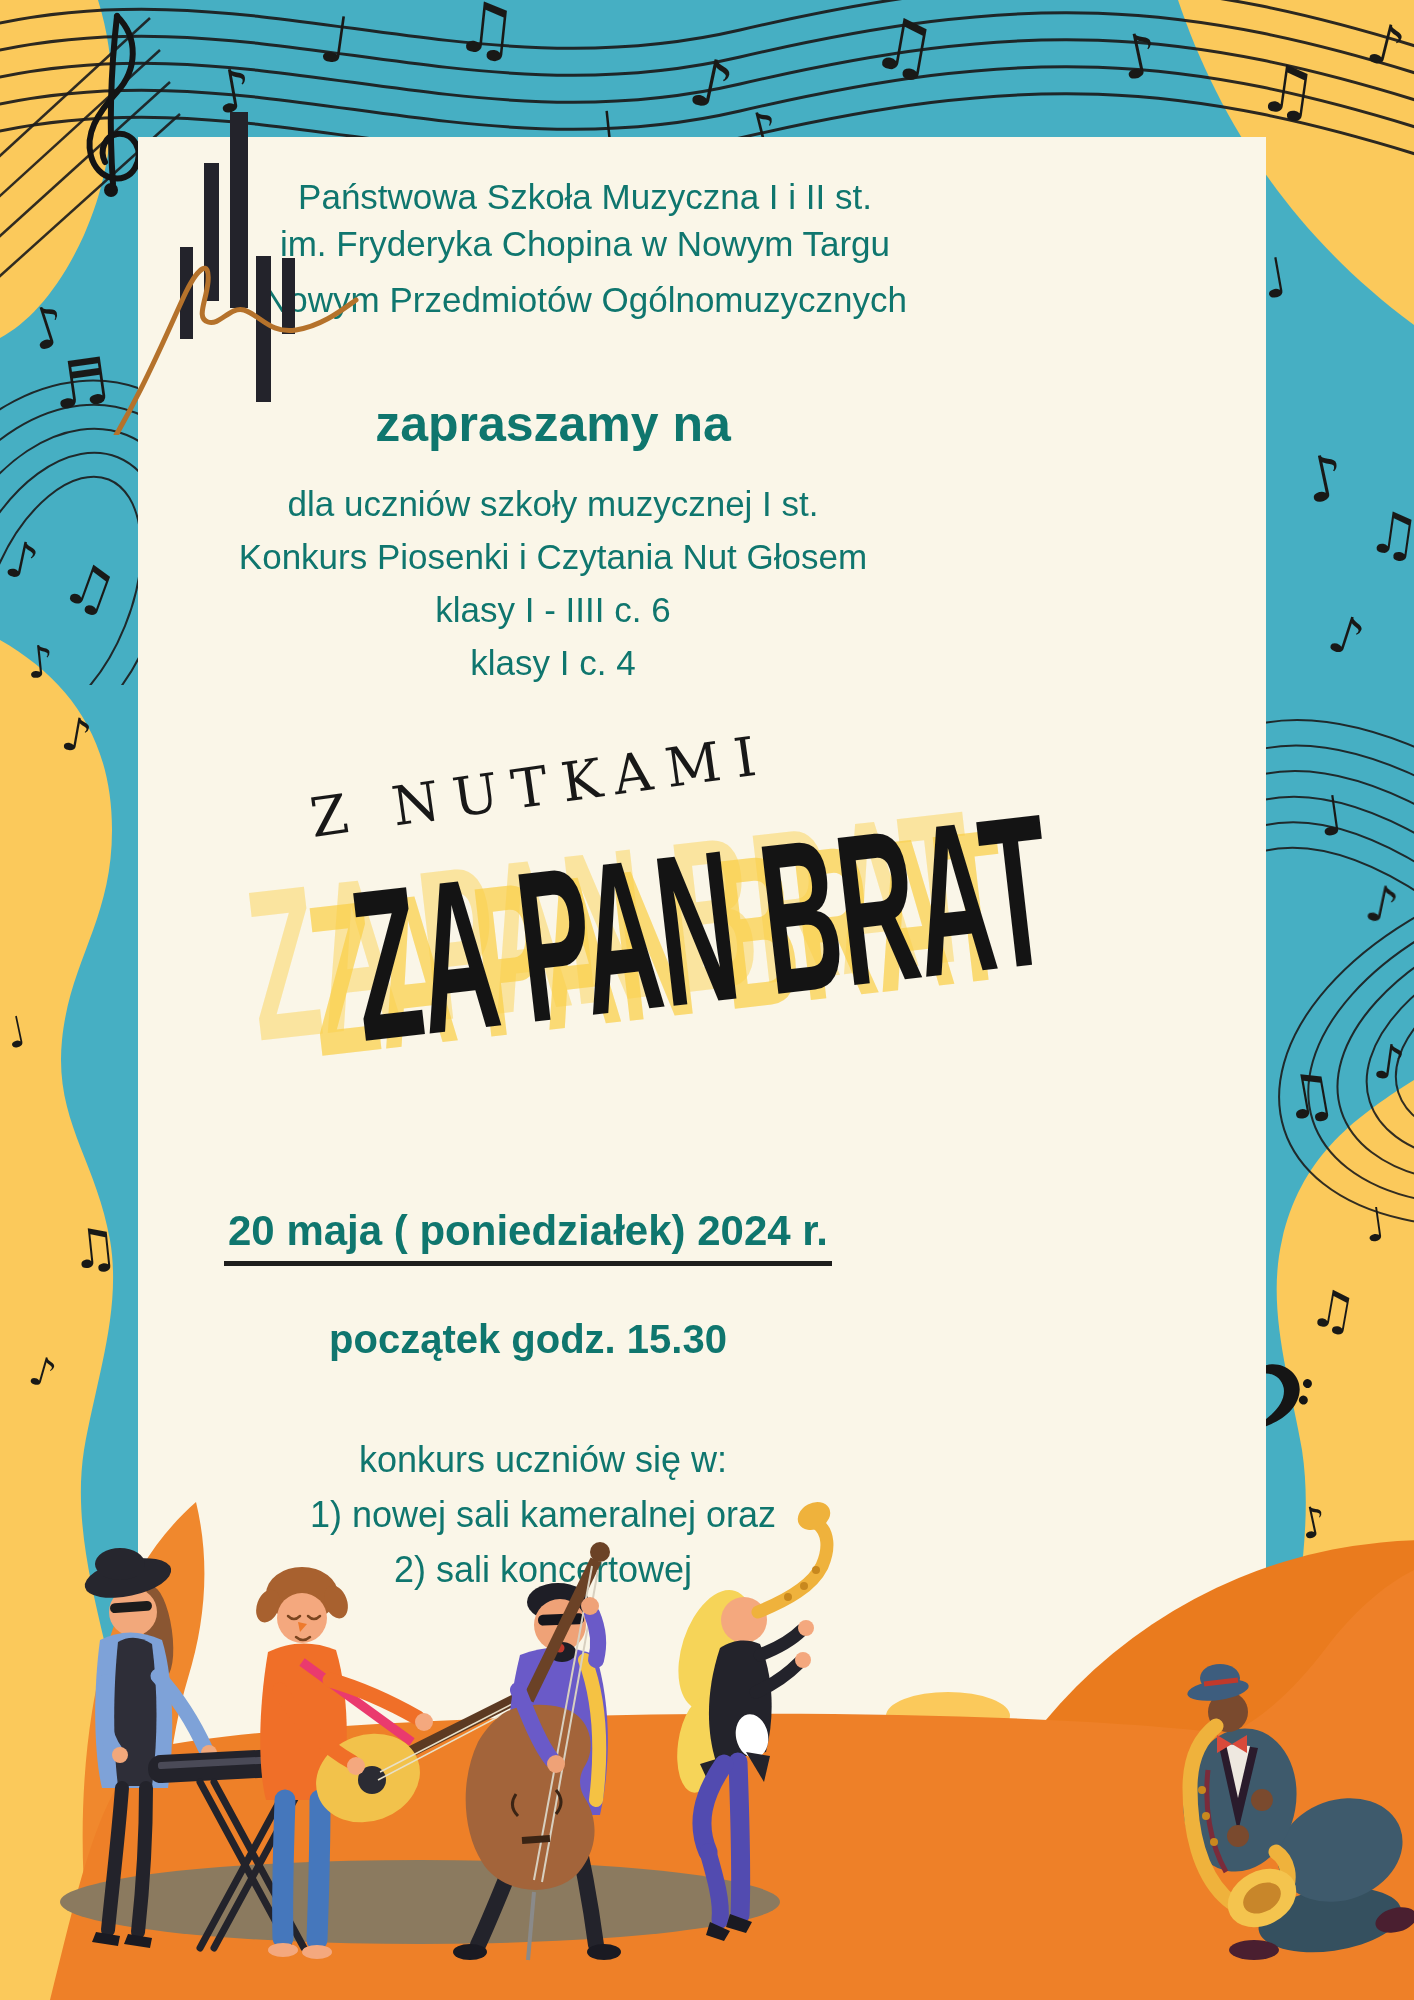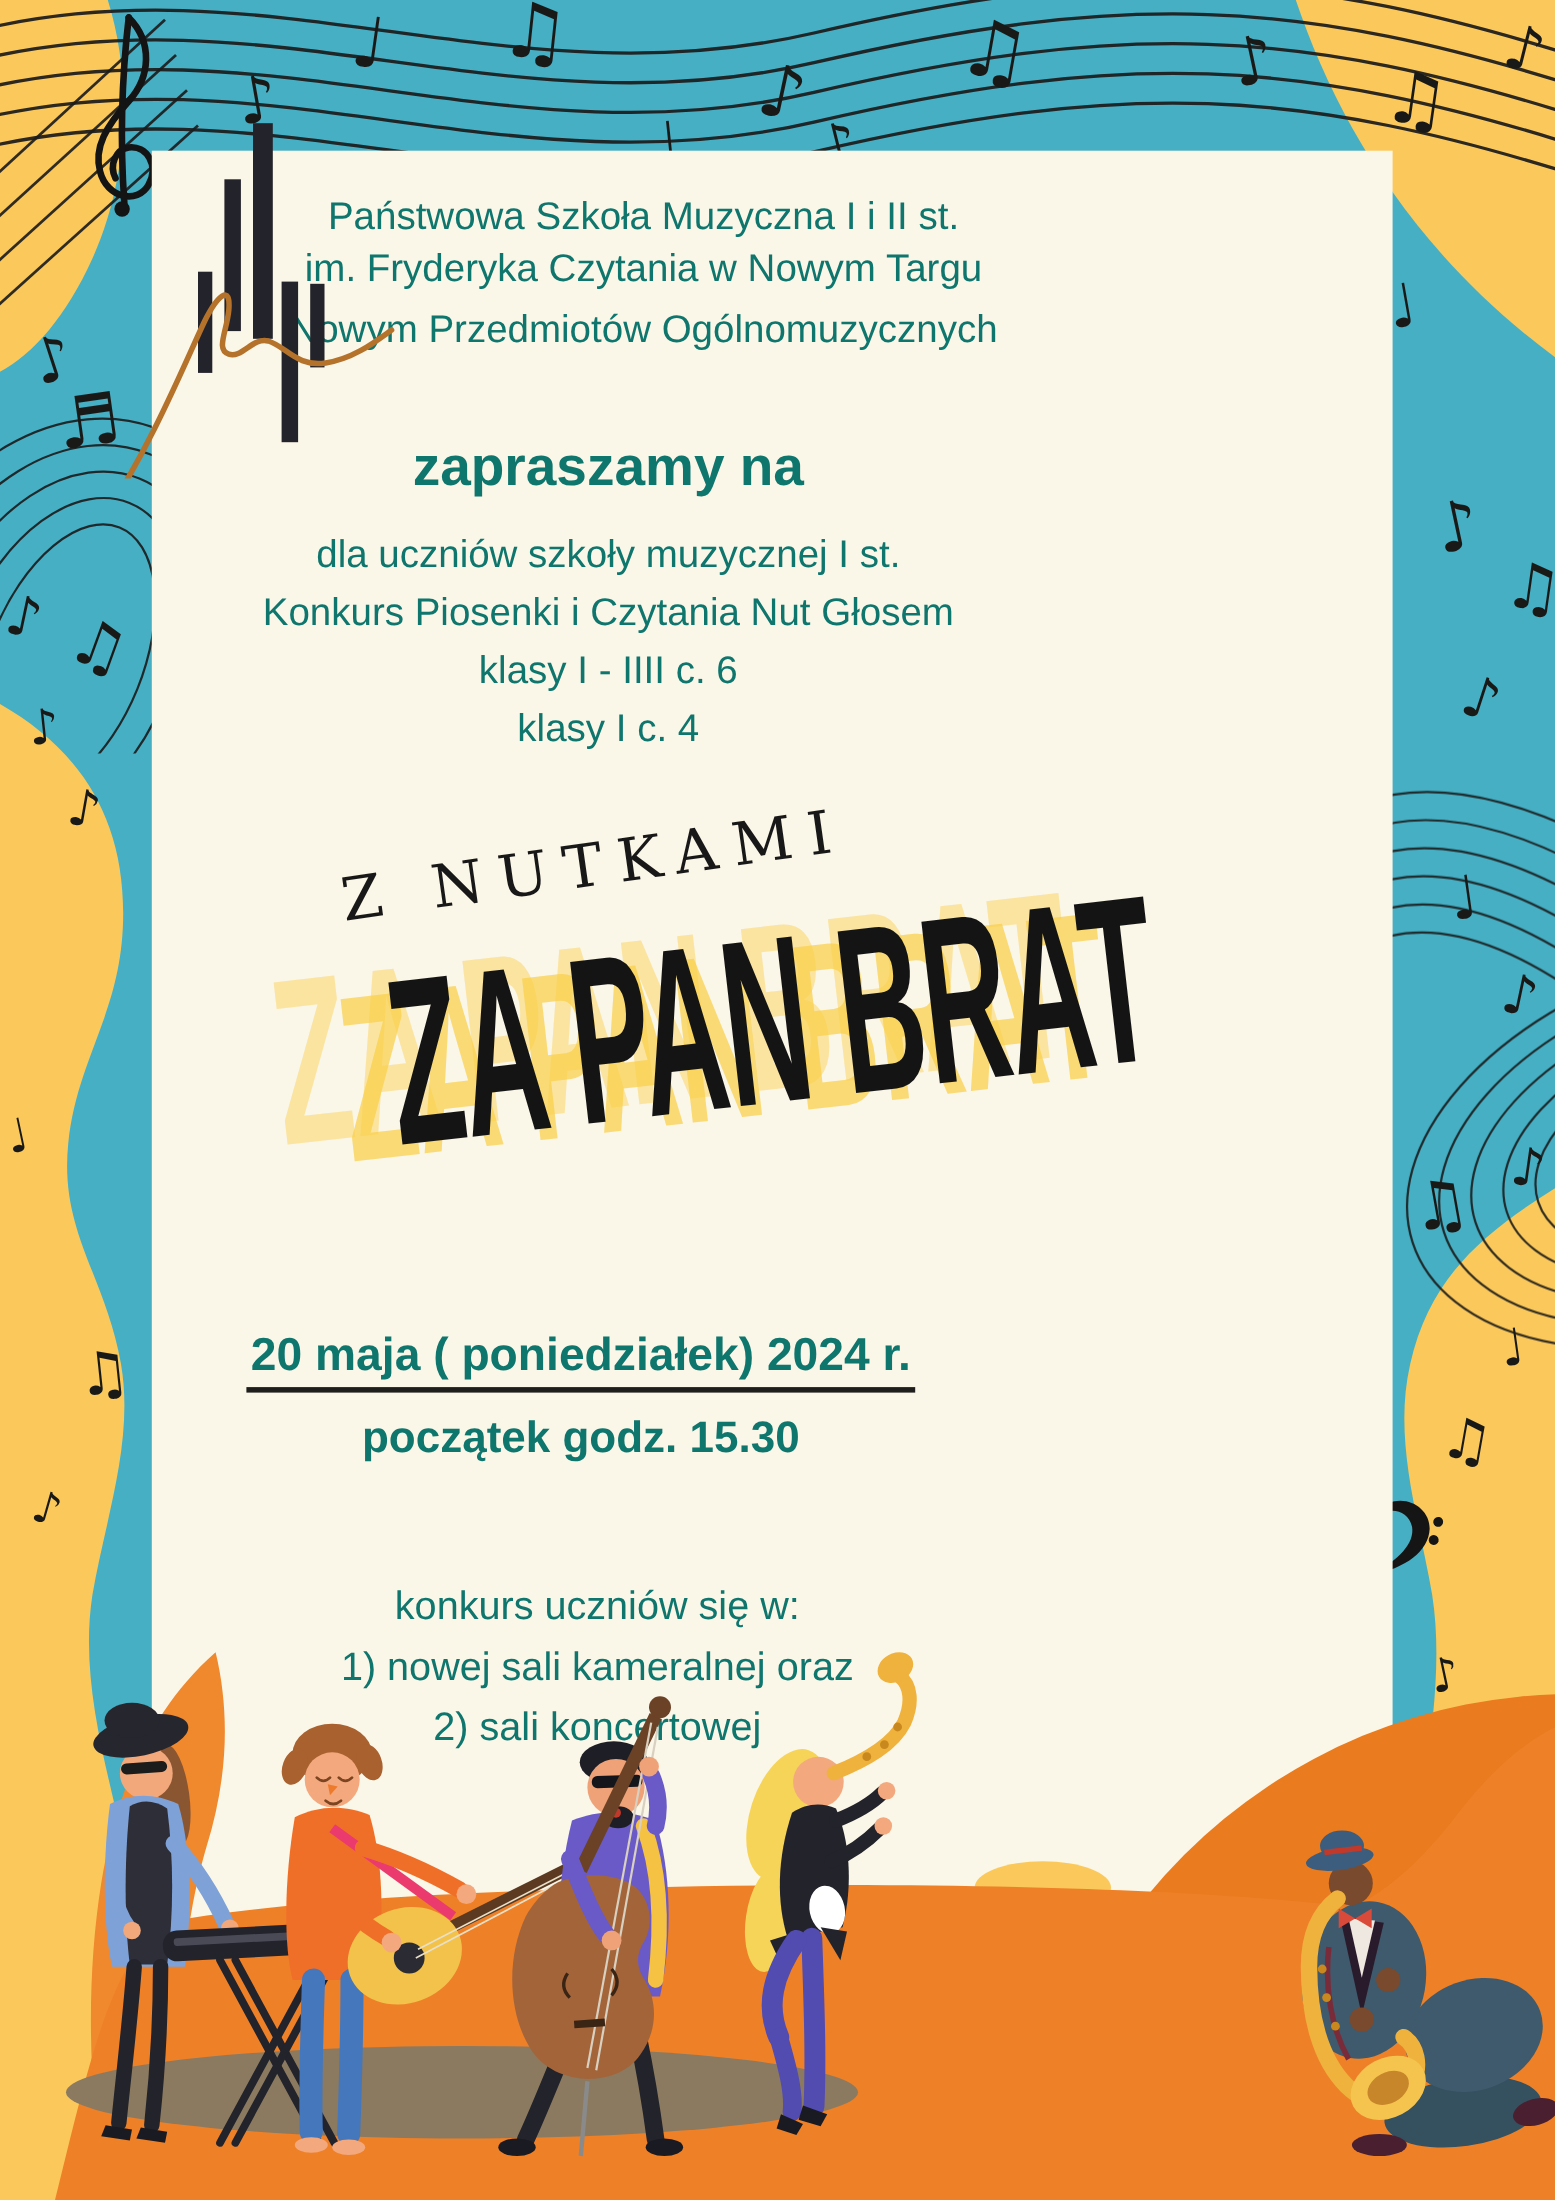--- a/index.html
+++ b/index.html
@@ -37,21 +37,21 @@
   .tm{
     position:absolute;left:0;right:0;top:0;height:290px;line-height:290px;text-align:center;
     font-weight:bold;font-size:215px;letter-spacing:-2px;white-space:nowrap;
     transform:scaleX(0.5);transform-origin:50% 50%;
   }
   .tm.echo1{color:rgba(250,206,70,0.45);transform:translate(-95px,-12px) scaleX(0.52)}
   .tm.echo2{color:rgba(250,206,70,0.72);transform:translate(-45px,10px) scaleX(0.5)}
   .tm.main{color:#141414}
   .date-line{left:-40px;width:860px;top:1070px;font-size:42px;font-weight:bold}
   .date-line span{display:inline-block;border-bottom:5px solid #1E1E1C;padding:0 4px 6px}
-  .time-line{left:-40px;width:860px;top:1148px;font-size:40px;font-weight:bold}
+  .time-line{left:-40px;width:860px;top:1180px;font-size:40px;font-weight:bold}
   .venue{left:-25px;width:860px;top:1295px;font-size:36px;line-height:55px;font-weight:400;white-space:normal}
   .logo-svg{left:60px;top:95px;z-index:2}
   .mid-svg{left:0;top:0;z-index:2;pointer-events:none}
   .band-svg{left:0;top:0;z-index:3;pointer-events:none}
 </style>
 </head>
 <body>
 
 <div class="poster">
 
@@ -153,21 +153,21 @@
   </svg>
 
   <svg class="clef" style="left:1238px;top:1360px;transform:rotate(14deg)" width="72" height="84" viewBox="0 0 72 84">
     <path d="M14,12 C30,-2 54,6 58,24 C62,44 46,64 16,78 C38,58 48,40 42,26 C36,14 22,13 14,20 Z" fill="#151515"></path>
     <circle cx="64" cy="16" r="4.5" fill="#151515"></circle>
     <circle cx="64" cy="33" r="4.5" fill="#151515"></circle>
   </svg>
 
   <div class="panel">
     <div class="pline hline h1">Państwowa Szkoła Muzyczna I i II st.</div>
-    <div class="pline hline h2">im. Fryderyka Czytania w Nowym Targu</div>
+    <div class="pline hline h2">im. Fryderyka Chopina w Nowym Targu</div>
     <div class="pline hline h3">Nowym Przedmiotów Ogólnomuzycznych</div>
 
     <div class="pline invite">zapraszamy na</div>
 
     <div class="pline contest">
       <div>dla uczniów szkoły muzycznej I st.</div>
       <div>Konkurs Piosenki i Czytania Nut Głosem</div>
       <div>klasy I - IIII c. 6</div>
       <div>klasy I c. 4</div>
     </div>

